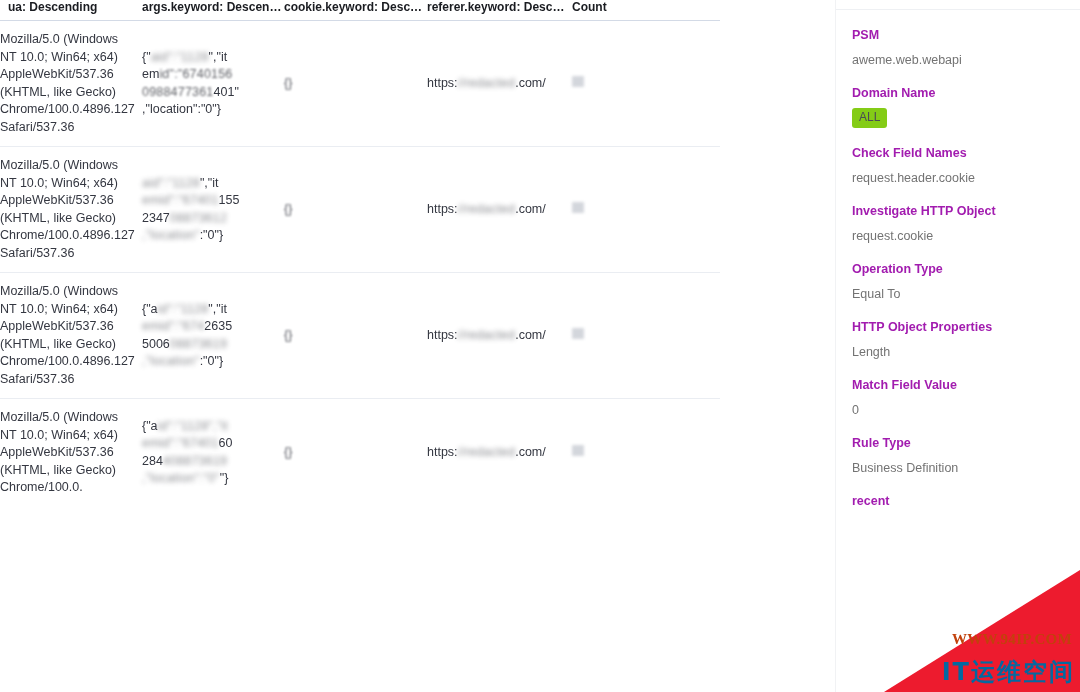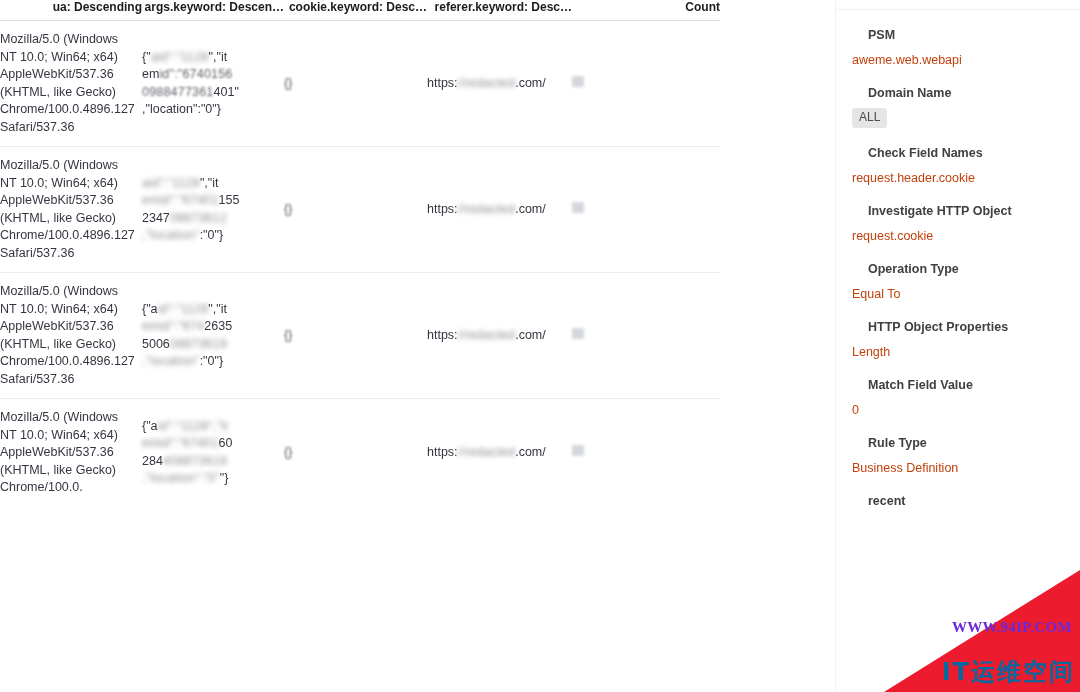--- a/index.html
+++ b/index.html
@@ -35,21 +35,21 @@
   }
 
   table.results {
     width: 720px;
     border-collapse: collapse;
     table-layout: fixed;
     font-size: 12px;
   }
 
   table.results thead th {
-    text-align: right;
+    text-align: left;
     font-size: 12px;
     font-weight: 700;
     color: #1a1c21;
     padding: 0 0 6px 0;
     vertical-align: top;
     white-space: nowrap;
     overflow: hidden;
     text-overflow: ellipsis;
     border-bottom: 1px solid #d3dae6;
     line-height: 14px;
@@ -114,58 +114,57 @@
   .detail-top-rule {
     height: 1px;
     background: #eef0f3;
     margin: 9px -16px 0 -16px;
   }
   .field { margin-top: 17px; }
   .field:first-of-type { margin-top: 16px; }
   .field-label {
     font-size: 12.5px;
     font-weight: 700;
-    color: #404040;
+    color: #a21caf;
     line-height: 16px;
-    margin-left: 16px;
   }
   .field-value {
     margin-top: 9px;
     font-size: 12.5px;
-    color: #c2410c;
+    color: #737373;
     line-height: 16px;
     word-break: break-word;
   }
   .badge {
     display: inline-block;
     margin-top: 7px;
     padding: 2px 7px 3px 7px;
     font-size: 12px;
     color: #4a4c53;
-    background: #e5e5e5;
+    background: #84cc16;
     border-radius: 3px;
     line-height: 15px;
   }
 
   
   #watermark {
     position: absolute;
     right: 0;
     bottom: 0;
     width: 196px;
     height: 122px;
     pointer-events: none;
     z-index: 50;
   }
   #watermark svg { display: block; }
   .wm-url {
     position: absolute;
     right: 8px;
-    bottom: 56px;
-    color: #6d28d9;
+    bottom: 44px;
+    color: #c2410c;
     font-family: "Liberation Serif", serif;
     font-weight: 700;
     font-size: 15px;
     letter-spacing: .3px;
     white-space: nowrap;
   }
   .wm-cn {
     position: absolute;
     right: 5px;
     bottom: 2px;

